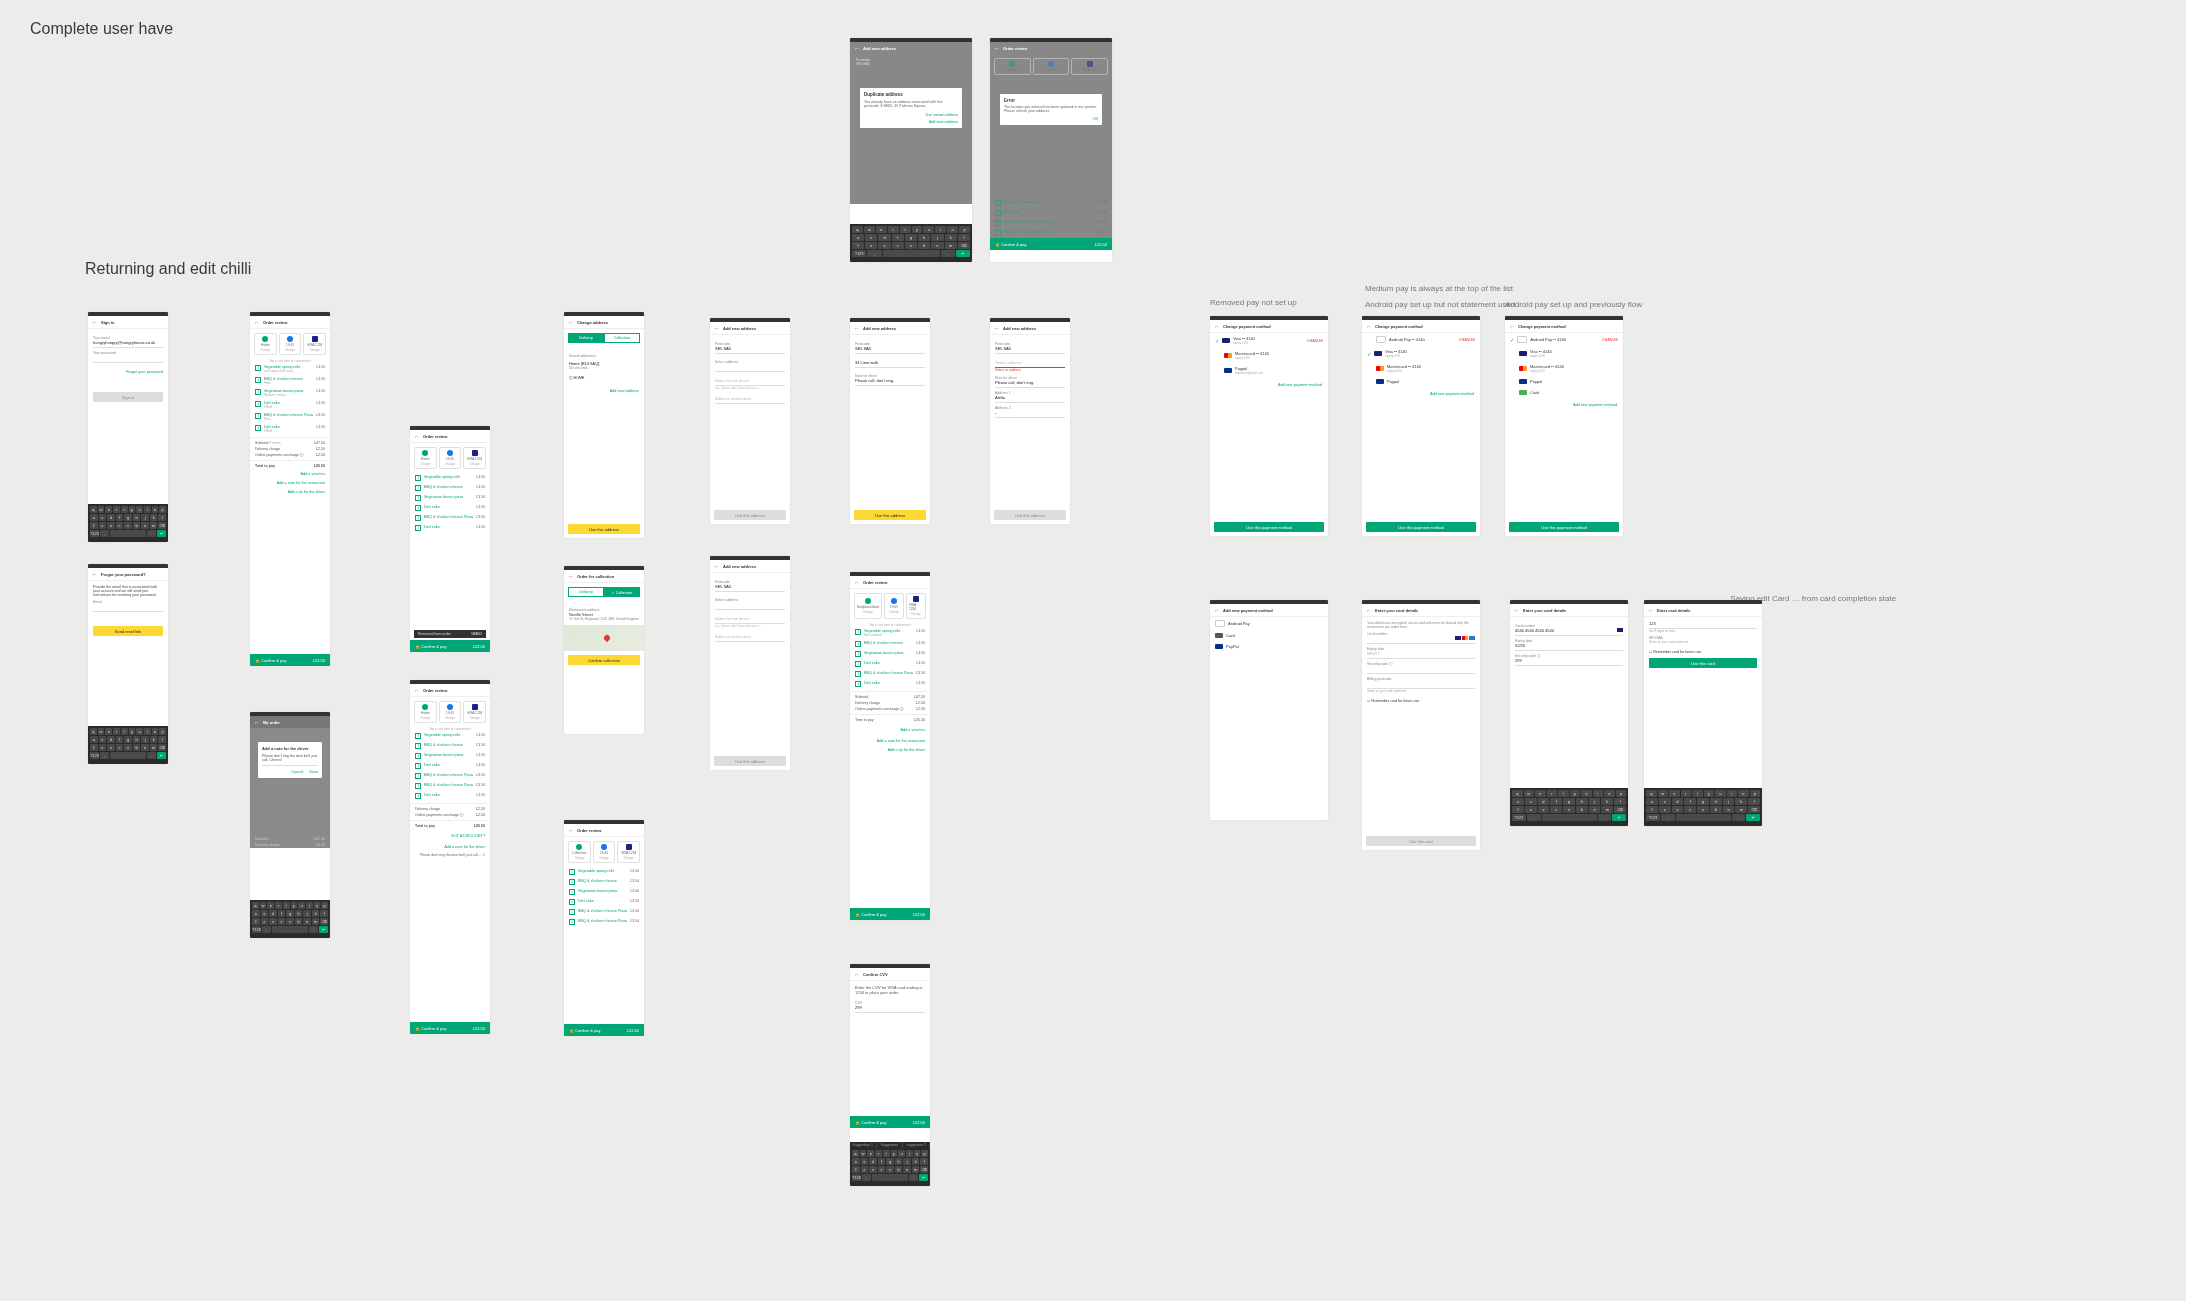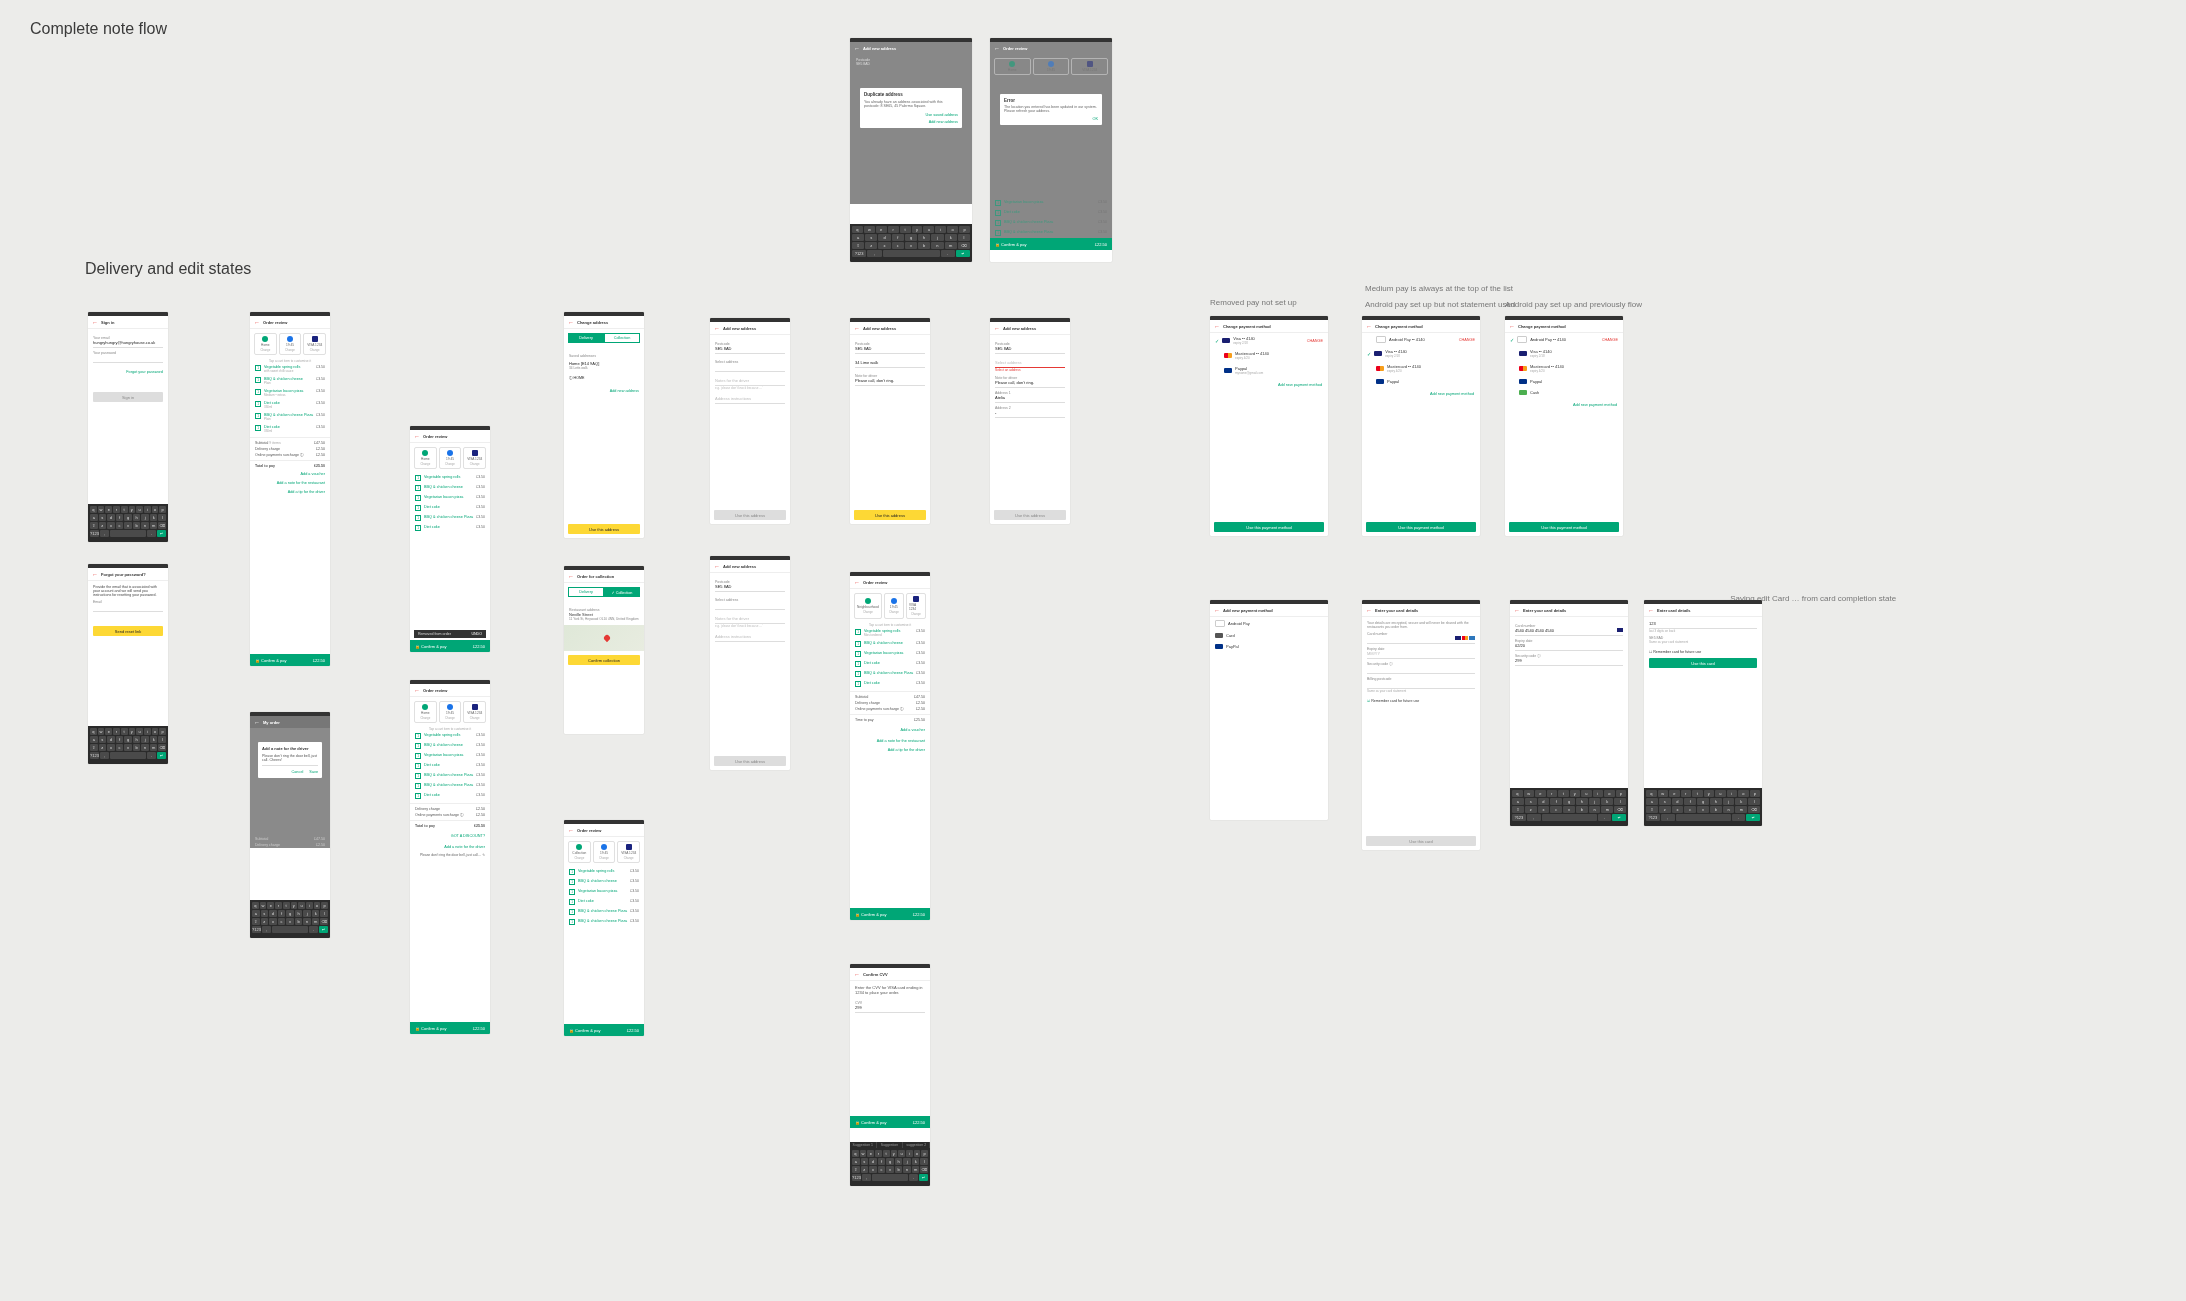--- a/index.html
+++ b/index.html
@@ -54,22 +54,22 @@
 .toggle .t.off{background:#fff;color:#00a676;}
 .toast{position:absolute;left:4px;right:4px;background:#333;color:#ddd;font-size:3.6px;padding:2px 4px;}
 .map{height:26px;background:linear-gradient(135deg,#dfe8d8,#e8ece0);position:relative;}
 .map::after{content:'';position:absolute;left:50%;top:40%;width:6px;height:6px;background:#e53935;border-radius:50% 50% 50% 0;transform:rotate(-45deg);}
 </style>
 </head>
 <body>
 
 <div class="canvas">
 
-  <div class="section-title" style="left:30px;top:20px">Complete note flow</div>
-  <div class="section-title" style="left:85px;top:260px">Delivery and edit states</div>
+  <div class="section-title" style="left:30px;top:20px">Complete user have</div>
+  <div class="section-title" style="left:85px;top:260px">Returning and edit chilli</div>
 
   <div class="caption" style="left:1210px;top:298px">Removed pay not set up</div>
   <div class="caption" style="left:1365px;top:284px">Medium pay is always at the top of the list</div>
   <div class="caption" style="left:1365px;top:300px">Android pay set up but not statement used</div>
   <div class="caption" style="left:1505px;top:300px">Android pay set up and previously flow</div>
   <div class="caption" style="left:1720px;top:594px">… Saving edit Card … from card completion state</div>
 
   <div class="phone" style="left:88px;top:312px;height:230px">
     <div class="statusbar"></div>
     <div class="appbar">

